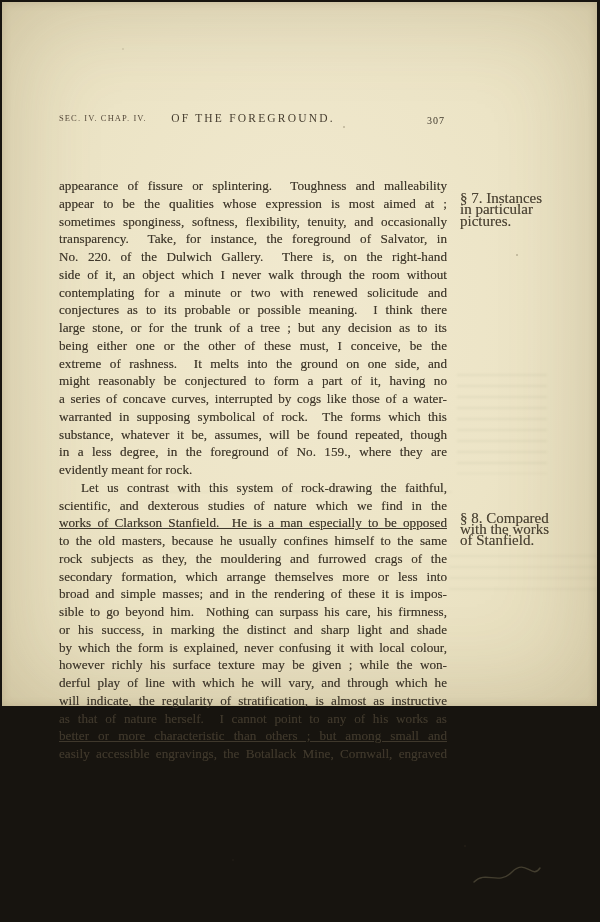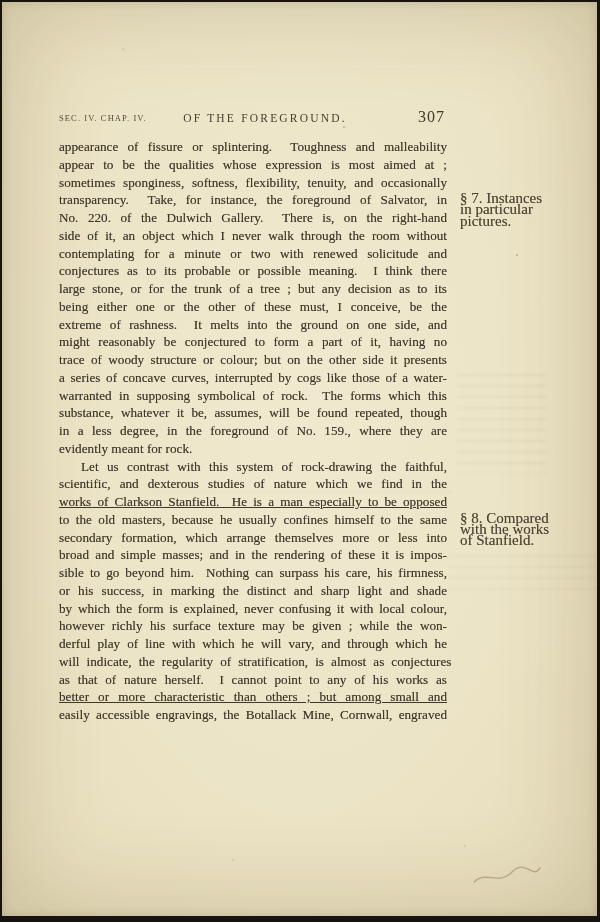--- a/index.html
+++ b/index.html
@@ -2,49 +2,49 @@
 <html><head>
 <meta charset="utf-8">
 <style>
   html,body{margin:0;padding:0;}
   body{
     width:600px;height:922px;position:relative;overflow:hidden;
     background:#17140f;
     font-family:"Liberation Serif", serif;
   }
   .paper{
-    position:absolute;left:2px;top:2px;width:595px;height:914px;
+    position:absolute;left:2px;top:2px;width:595px;height:704px;
     background:radial-gradient(ellipse at 50% 42%, #f1e9cf 0%, #ece4c6 55%, #e5dcba 100%);
     box-shadow: inset 0 0 90px 12px rgba(112,92,52,.20), inset 0 0 10px rgba(90,70,40,.18);
   }
   .running-header{
     position:absolute;left:57px;top:104px;width:388px;height:18px;
     color:#4a4134;
   }
   .hdr-left{
     position:absolute;left:0;bottom:1px;
     font-size:8.5px;letter-spacing:1.1px;white-space:pre;color:#55493a;
   }
   .hdr-center{
-    position:absolute;left:50%;transform:translateX(-50%);margin-left:12px;bottom:0;
+    position:absolute;left:50%;transform:translateX(-50%);margin-left:0;bottom:0;
     font-size:11.5px;letter-spacing:2.2px;white-space:pre;color:#463d2f;
   }
   .hdr-right{
     position:absolute;right:2px;bottom:-2px;
-    font-size:16px;letter-spacing:1px;color:#3f382c;
+    font-size:10px;letter-spacing:1px;color:#3f382c;
   }
   .text-block{
     position:absolute;left:57px;top:136px;width:388px;
     color:#3f382c;
     font-size:13.2px;
     text-shadow:0 0 .5px rgba(66,56,40,.55);
   }
   .bline{height:17.75px;line-height:17.75px;overflow:visible;}
   .bline.indent{padding-left:22px;}
-  .ltext{display:inline-block;white-space:pre;transform-origin:0 50%;}
+  .ltext{display:inline-block;white-space:pre;transform-origin:0 50%;margin-top:39px;}
   .margin-note{
     position:absolute;left:458px;width:100px;
     font-size:15px;line-height:11.2px;color:#4c4435;
     text-shadow:0 0 .4px rgba(70,60,45,.5);
   }
   .note-line{white-space:pre;}
   .ghost{
     position:absolute;opacity:.55;filter:blur(1px);pointer-events:none;
     background:repeating-linear-gradient(180deg, rgba(104,112,88,.14) 0 2.5px, rgba(0,0,0,0) 2.5px 11px);
   }
@@ -71,38 +71,38 @@
       <div class="bline"><span class="ltext" style="word-spacing: 4.39583px;">sometimes sponginess, softness, flexibility, tenuity, and occasionally</span></div>
       <div class="bline"><span class="ltext" style="word-spacing: 6.16493px;">transparency.  Take, for instance, the foreground of Salvator, in</span></div>
       <div class="bline"><span class="ltext" style="word-spacing: 6.1733px;">No. 220. of the Dulwich Gallery.  There is, on the right-hand</span></div>
       <div class="bline"><span class="ltext" style="word-spacing: 3.67448px;">side of it, an object which I never walk through the room without</span></div>
       <div class="bline"><span class="ltext" style="word-spacing: 6.20312px;">contemplating for a minute or two with renewed solicitude and</span></div>
       <div class="bline"><span class="ltext" style="word-spacing: 4.64205px;">conjectures as to its probable or possible meaning.  I think there</span></div>
       <div class="bline"><span class="ltext" style="word-spacing: 3.81146px;">large stone, or for the trunk of a tree ; but any decision as to its</span></div>
       <div class="bline"><span class="ltext" style="word-spacing: 5.47917px;">being either one or the other of these must, I conceive, be the</span></div>
       <div class="bline"><span class="ltext" style="word-spacing: 5.04818px;">extreme of rashness.  It melts into the ground on one side, and</span></div>
       <div class="bline"><span class="ltext" style="word-spacing: 5.17614px;">might reasonably be conjectured to form a part of it, having no</span></div>
-      <div class="bline"><span class="ltext" style="word-spacing: 3.03516px;">trace of woody structure or colour; but on the other side it presents</span></div>
       <div class="bline"><span class="ltext" style="word-spacing: 2.29818px;">a series of concave curves, interrupted by cogs like those of a water-</span></div>
       <div class="bline"><span class="ltext" style="word-spacing: 4.06562px;">warranted in supposing symbolical of rock.  The forms which this</span></div>
       <div class="bline"><span class="ltext" style="word-spacing: 4.08854px;">substance, whatever it be, assumes, will be found repeated, though</span></div>
       <div class="bline"><span class="ltext" style="word-spacing: 5.11198px;">in a less degree, in the foreground of No. 159., where they are</span></div>
       <div class="bline"><span class="ltext">evidently meant for rock.</span></div>
       <div class="bline indent"><span class="ltext" style="word-spacing: 5.10069px;">Let us contrast with this system of rock-drawing the faithful,</span></div>
       <div class="bline"><span class="ltext" style="word-spacing: 5.72969px;">scientific, and dexterous studies of nature which we find in the</span></div>
       <div class="bline"><span class="ltext" style="word-spacing: 2.88021px; text-decoration: underline;">works of Clarkson Stanfield.  He is a man especially to be opposed</span></div>
       <div class="bline"><span class="ltext" style="word-spacing: 3.17756px;">to the old masters, because he usually confines himself to the same</span></div>
+      <div class="bline"><span class="ltext" style="word-spacing: 5.37656px;">rock subjects as they, the mouldering and furrowed crags of the</span></div>
       <div class="bline"><span class="ltext" style="word-spacing: 5.51562px;">secondary formation, which arrange themselves more or less into</span></div>
       <div class="bline"><span class="ltext" style="word-spacing: 3.03385px;">broad and simple masses; and in the rendering of these it is impos-</span></div>
       <div class="bline"><span class="ltext" style="word-spacing: 2.69531px;">sible to go beyond him.  Nothing can surpass his care, his firmness,</span></div>
       <div class="bline"><span class="ltext" style="word-spacing: 4.77415px;">or his success, in marking the distinct and sharp light and shade</span></div>
       <div class="bline"><span class="ltext" style="word-spacing: 2.46023px;">by which the form is explained, never confusing it with local colour,</span></div>
       <div class="bline"><span class="ltext" style="word-spacing: 4.07812px;">however richly his surface texture may be given ; while the won-</span></div>
       <div class="bline"><span class="ltext" style="word-spacing: 3.6862px;">derful play of line with which he will vary, and through which he</span></div>
-      <div class="bline"><span class="ltext" style="word-spacing: 3.76215px;">will indicate, the regularity of stratification, is almost as conjectures</span></div>
+      <div class="bline"><span class="ltext" style="word-spacing: 3.76215px;">will indicate, the regularity of stratification, is almost as instructive</span></div>
       <div class="bline"><span class="ltext" style="word-spacing: 4.45871px;">as that of nature herself.  I cannot point to any of his works as</span></div>
       <div class="bline"><span class="ltext" style="word-spacing: 5.76875px; text-decoration: underline;">better or more characteristic than others ; but among small and</span></div>
       <div class="bline"><span class="ltext" style="word-spacing: 3.00893px;">easily accessible engravings, the Botallack Mine, Cornwall, engraved</span></div>
     </div>
 
   <div class="ghost ghost-1"></div>
   <div class="ghost ghost-2"></div>
   <div class="ghost ghost-3"></div>
 
   <div class="speck" style="left:341px;top:124px"></div>

